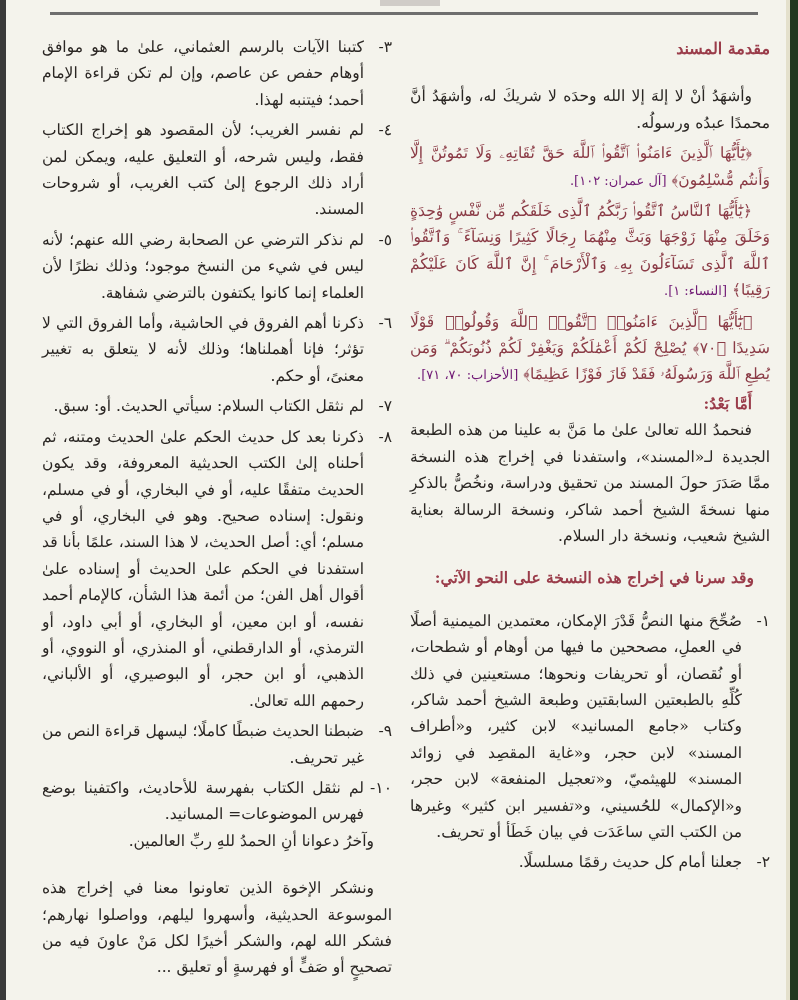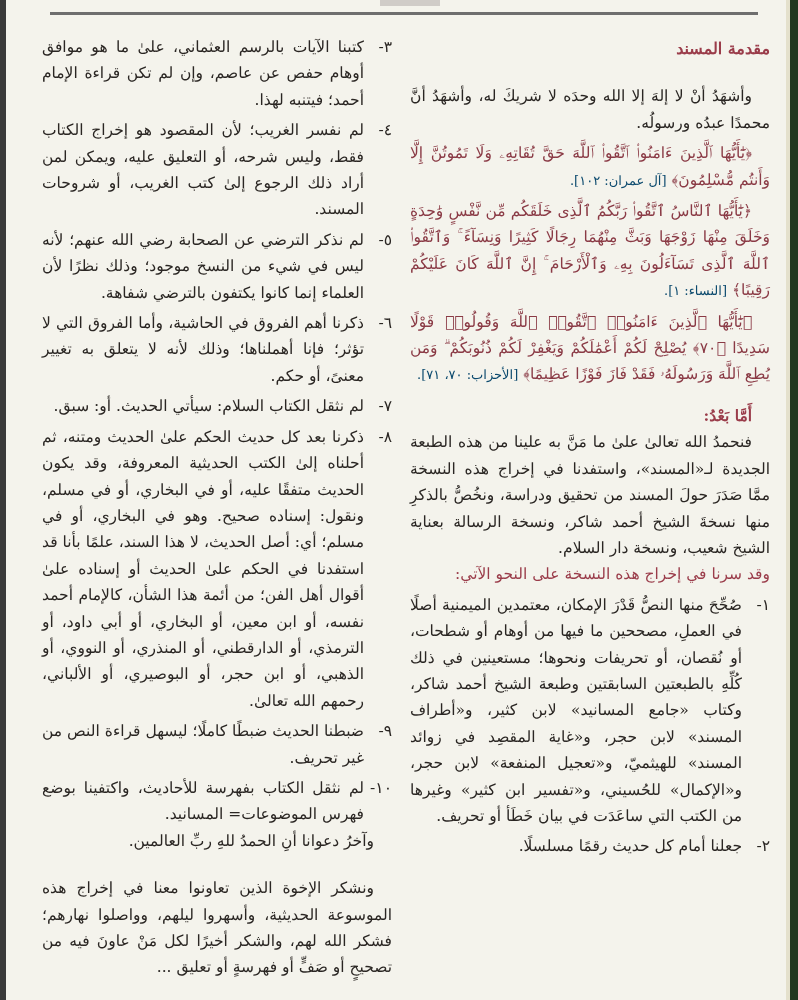--- a/index.html
+++ b/index.html
@@ -17,23 +17,23 @@
   .header-bleed { position:absolute; left:380px; top:0; width:60px; height:6px; background:#b7b3b0; opacity:.6; }
   .col {
     position:absolute; top:30px; direction:rtl; text-align:justify;
     font-size:15.5px; line-height:26.4px;
   }
   .col-right { left:410px; width:360px; }
   .col-left { left:42px; width:350px; }
   .title { text-align:right; color:#9a3c4a; font-weight:bold; font-size:16px; margin:6px 0 4px; }
   .p { margin:0; text-indent:18px; }
   .verse { color:#8a3a45; margin:4px 0 0; text-indent:18px; }
-  .ref { color:#0c4a6e; font-size:13px; }
-  .heading { color:#9a3c4a; font-weight:bold; margin:14px 0 0; text-indent:18px; }
-  .subheading { color:#9a3c4a; font-weight:normal; margin:0; }
+  .ref { color:#701a75; font-size:13px; }
+  .heading { color:#9a3c4a; font-weight:bold; margin:2px 0 0; text-indent:18px; }
+  .subheading { color:#9a3c4a; font-weight:bold; margin:16px; }
   .item { display:flex; margin:4px 0 0; }
   .item .num { flex:0 0 28px; }
   .item .txt { flex:1; text-align:justify; }
   .p.mt { margin-top:21px; }
 </style>
 </head>
 <body>
 
 <div class="page-edge-left"></div>
 <div class="page-edge-right"></div>

